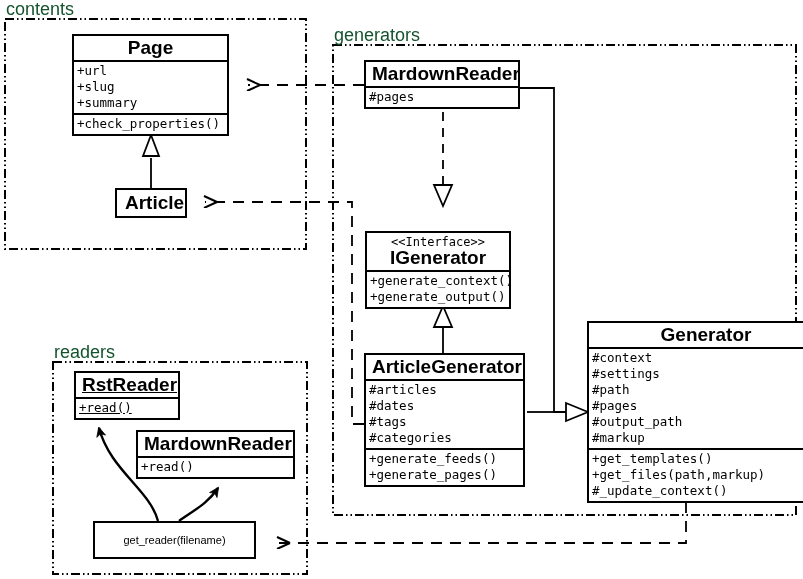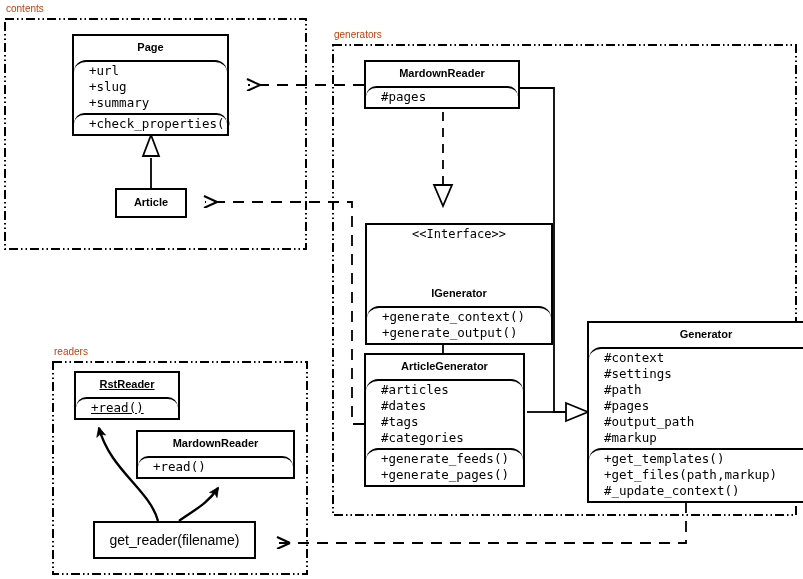--- a/index.html
+++ b/index.html
@@ -25,76 +25,75 @@
     width: 803px;
     height: 579px;
     pointer-events: none;
   }
   svg.layer * { pointer-events: auto; }
 
   
   .pkg-label {
     position: absolute;
     font-family: "Liberation Sans", sans-serif;
-    font-size: 10px;
-    color: #c2410c;
+    font-size: 18px;
+    color: #14532d;
     white-space: nowrap;
     line-height: 16px;
   }
 
   
   .uml {
     position: absolute;
     box-sizing: border-box;
     background: #ffffff;
     border: 2px solid #000000;
     z-index: 5;
   }
   .uml .title {
     font-family: "Liberation Sans", sans-serif;
     font-weight: bold;
-    font-size: 11px;
+    font-size: 19px;
     text-align: center;
     color: #000000;
     padding: 3px 6px 4px 6px;
     line-height: 17px;
     white-space: nowrap;
   }
   .uml .stereotype {
     font-family: "DejaVu Sans Mono", monospace;
     font-size: 12px;
     text-align: center;
     color: #000000;
     line-height: 14px;
     padding: 2px 4px 0 4px;
     white-space: nowrap;
   }
   .uml .sep {
     border-top: 2px solid #000000;
   }
   .uml .compartment {
-    padding: 1px 0 2px 12px;
-    border-radius: 12px;
+    padding: 1px 0 2px 0;
   }
   .uml .member {
     font-family: "DejaVu Sans Mono", monospace;
     font-size: 12.5px;
     color: #000000;
     line-height: 16px;
     padding: 0 2px 0 3px;
     white-space: nowrap;
   }
   .uml.plain {
     display: flex;
     align-items: center;
     justify-content: center;
   }
   .uml.plain .plain-label {
     font-family: "Liberation Sans", sans-serif;
-    font-size: 14px;
+    font-size: 11px;
     color: #000000;
     white-space: nowrap;
   }
   .uml.titleonly .title {
     padding: 4px 8px 5px 8px;
   }
 </style>
 </head>
 <body>
 
@@ -184,23 +183,23 @@
     <div class="title">Article</div>
   </div>
 
   <div class="uml" style="left:364px; top:60px; width:156px;">
     <div class="title">MardownReader</div>
     <div class="compartment sep">
       <div class="member">#pages</div>
     </div>
   </div>
 
-  <div class="uml" style="left:365px; top:223px; width:188px;">
+  <div class="uml" style="left:365px; top:231px; width:146px;">
     <div class="stereotype">&lt;&lt;Interface&gt;&gt;</div>
-    <div class="title" style="padding-top:0;margin-top:44px;">IGenerator</div>
+    <div class="title" style="padding-top:0;">IGenerator</div>
     <div class="compartment sep">
       <div class="member">+generate_context()</div>
       <div class="member">+generate_output()</div>
     </div>
   </div>
 
   <div class="uml" style="left:364px; top:353px; width:161px;">
     <div class="title">ArticleGenerator</div>
     <div class="compartment sep">
       <div class="member">#articles</div>

